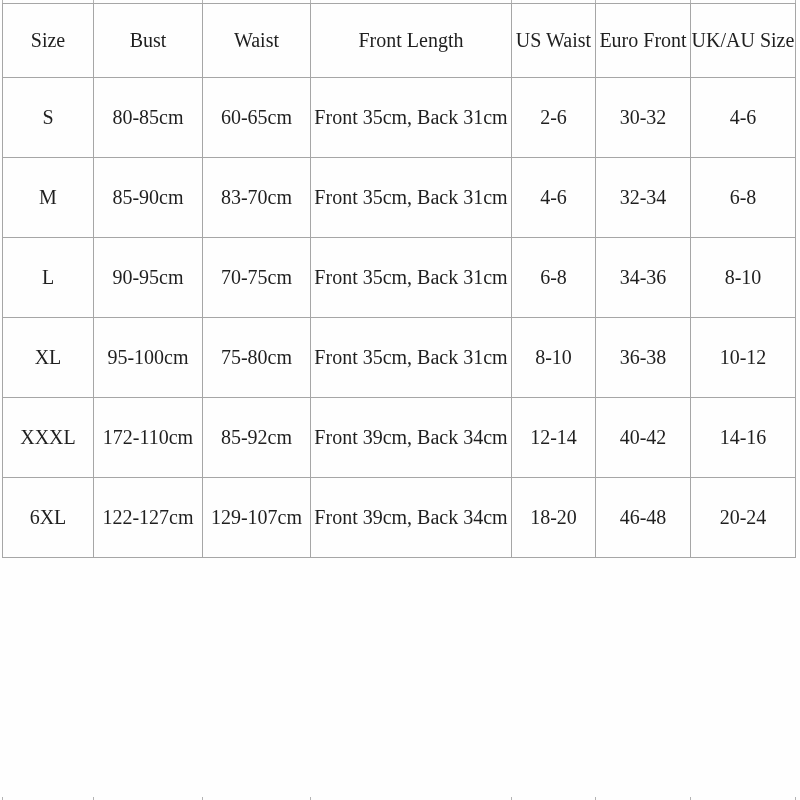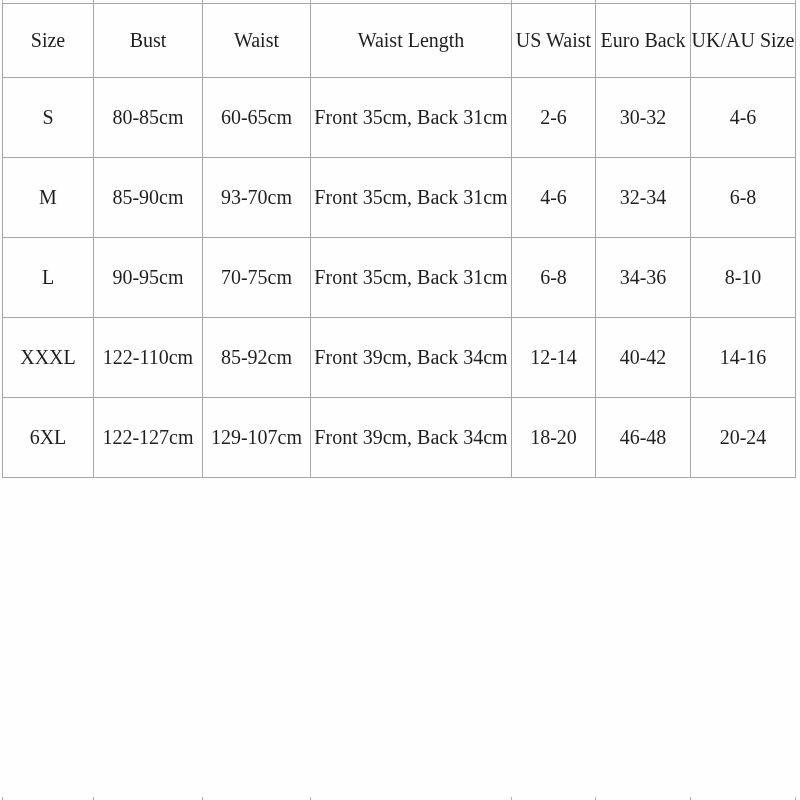--- a/index.html
+++ b/index.html
@@ -66,57 +66,66 @@
       <col class="c-croest">
         <col class="c-us">
         <col class="c-euro">
         <col class="c-ukau">
     </colgroup>
     <thead>
       <tr>
         <th>Size</th>
         <th>Bust</th>
         <th>Waist</th>
-        <th>Waist Length</th>
+        <th>Front Length</th>
         <th>US Waist</th>
-        <th>Euro Back</th>
+        <th>Euro Front</th>
         <th>UK/AU Size</th>
       </tr>
     </thead>
     <tbody>
         <tr>
           <td>S</td>
           <td>80-85cm</td>
           <td>60-65cm</td>
           <td>Front 35cm, Back 31cm</td>
           <td>2-6</td>
           <td>30-32</td>
           <td>4-6</td>
         </tr>
         <tr>
           <td>M</td>
           <td>85-90cm</td>
-          <td>93-70cm</td>
+          <td>83-70cm</td>
           <td>Front 35cm, Back 31cm</td>
           <td>4-6</td>
           <td>32-34</td>
           <td>6-8</td>
         </tr>
         <tr>
           <td>L</td>
           <td>90-95cm</td>
           <td>70-75cm</td>
           <td>Front 35cm, Back 31cm</td>
           <td>6-8</td>
           <td>34-36</td>
           <td>8-10</td>
         </tr>
         <tr>
+          <td>XL</td>
+          <td>95-100cm</td>
+          <td>75-80cm</td>
+          <td>Front 35cm, Back 31cm</td>
+          <td>8-10</td>
+          <td>36-38</td>
+          <td>10-12</td>
+        </tr>
+        <tr>
           <td>XXXL</td>
-          <td>122-110cm</td>
+          <td>172-110cm</td>
           <td>85-92cm</td>
           <td>Front 39cm, Back 34cm</td>
           <td>12-14</td>
           <td>40-42</td>
           <td>14-16</td>
         </tr>
         <tr>
           <td>6XL</td>
           <td>122-127cm</td>
           <td>129-107cm</td>

